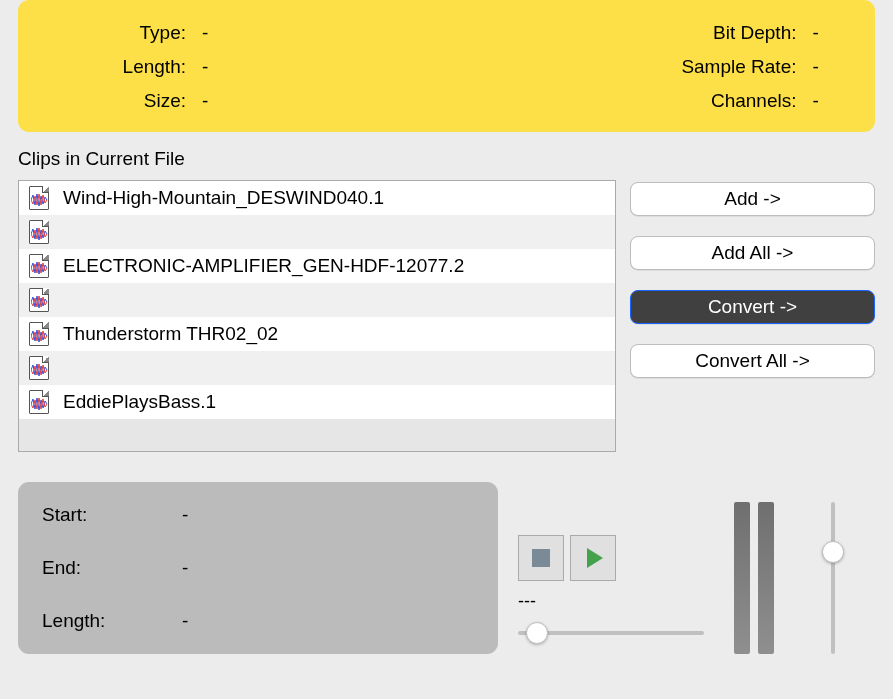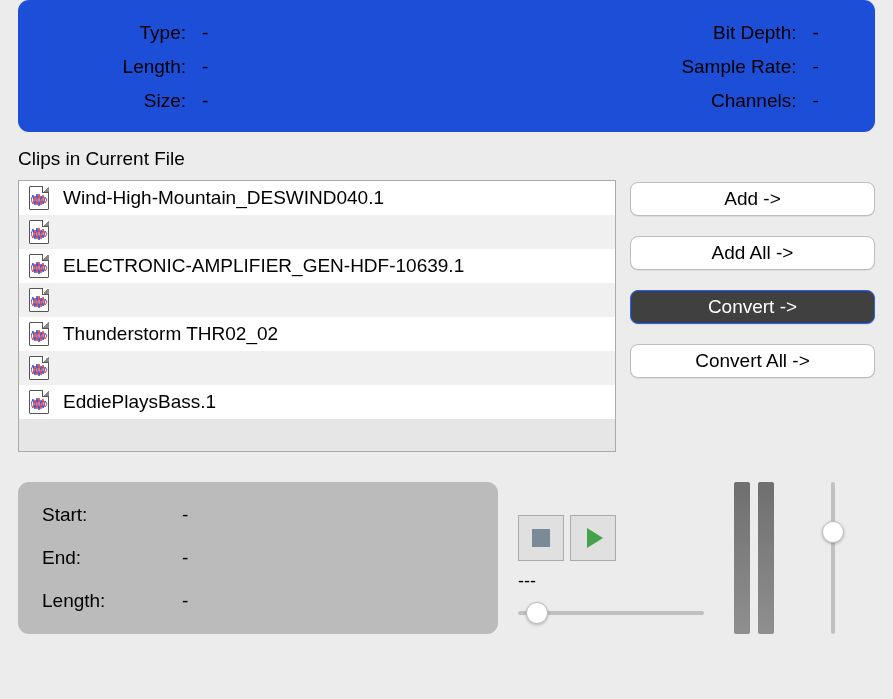--- a/index.html
+++ b/index.html
@@ -8,21 +8,21 @@
     width: 893px; height: 699px;
     font-family: -apple-system, "Helvetica Neue", Arial, sans-serif;
     font-size: 19px;
     background: #ececec;
     color: #000;
   }
   .app { padding: 0 18px 18px 18px; }
 
   
   .info-panel {
-    background: #1d4ed8;
+    background: #fde047;
     border-radius: 11px;
     margin-top: 0;
     padding: 22px 28px 20px 28px;
     display: flex;
     gap: 0;
   }
   .info-col {
     flex: 1 1 50%;
     display: flex;
     flex-direction: column;
@@ -130,21 +130,21 @@
 
   
   .bottom {
     margin-top: 30px;
     display: flex;
     align-items: stretch;
     gap: 20px;
   }
   .pos-panel {
     width: 480px;
-    height: 152px;
+    height: 172px;
     background: #bbbbbb;
     border-radius: 11px;
     padding: 22px 24px;
     display: flex;
     flex-direction: column;
     justify-content: space-between;
   }
   .pos-row {
     display: flex;
     gap: 60px;
@@ -316,21 +316,21 @@
             </svg>
           </span>
         </div>
         <div class="clip-row">
           <span class="audio-icon">
             <svg viewBox="0 0 17 14">
               <polyline points="0,7 2,2 4,12 6,1 8,13 10,3 12,11 14,4 16,7" fill="none" stroke="#2a4fe0" stroke-width="1"></polyline>
               <polyline points="0,7 2,11 4,3 6,12 8,1 10,12 12,2 14,10 16,7" fill="none" stroke="#e23a3a" stroke-width="1"></polyline>
             </svg>
           </span>
-          <span>ELECTRONIC-AMPLIFIER_GEN-HDF-10639.1</span>
+          <span>ELECTRONIC-AMPLIFIER_GEN-HDF-12077.2</span>
         </div>
         <div class="clip-row">
           <span class="audio-icon">
             <svg viewBox="0 0 17 14">
               <polyline points="0,7 2,2 4,12 6,1 8,13 10,3 12,11 14,4 16,7" fill="none" stroke="#2a4fe0" stroke-width="1"></polyline>
               <polyline points="0,7 2,11 4,3 6,12 8,1 10,12 12,2 14,10 16,7" fill="none" stroke="#e23a3a" stroke-width="1"></polyline>
             </svg>
           </span>
         </div>
         <div class="clip-row">

